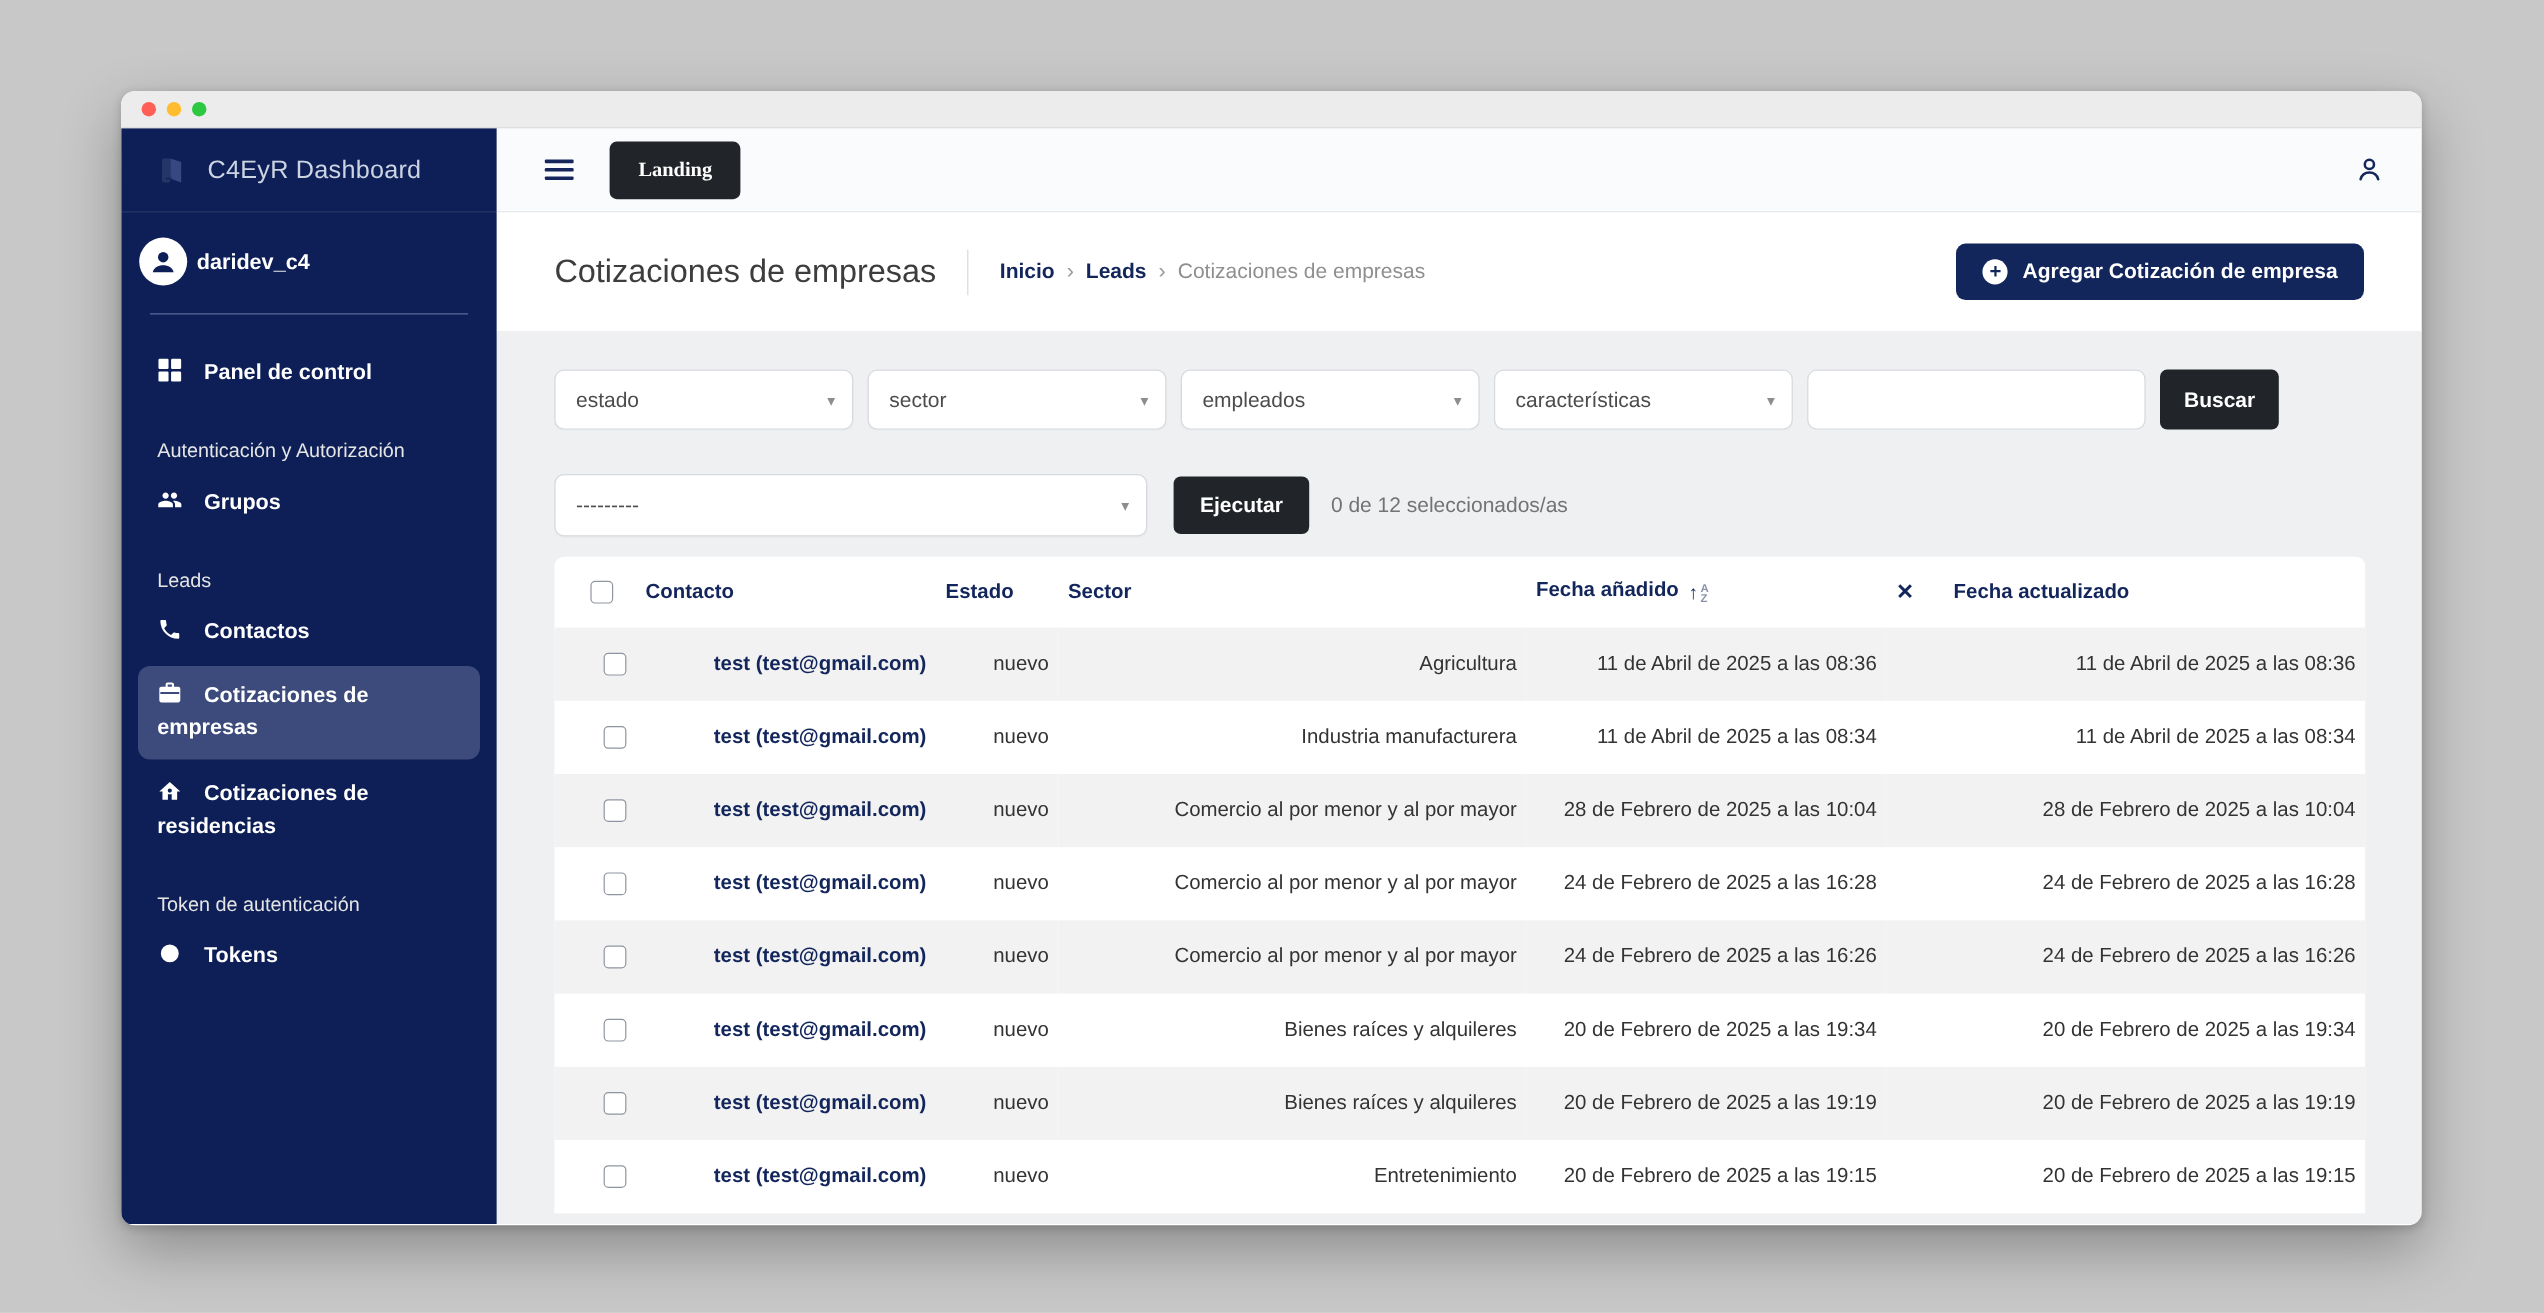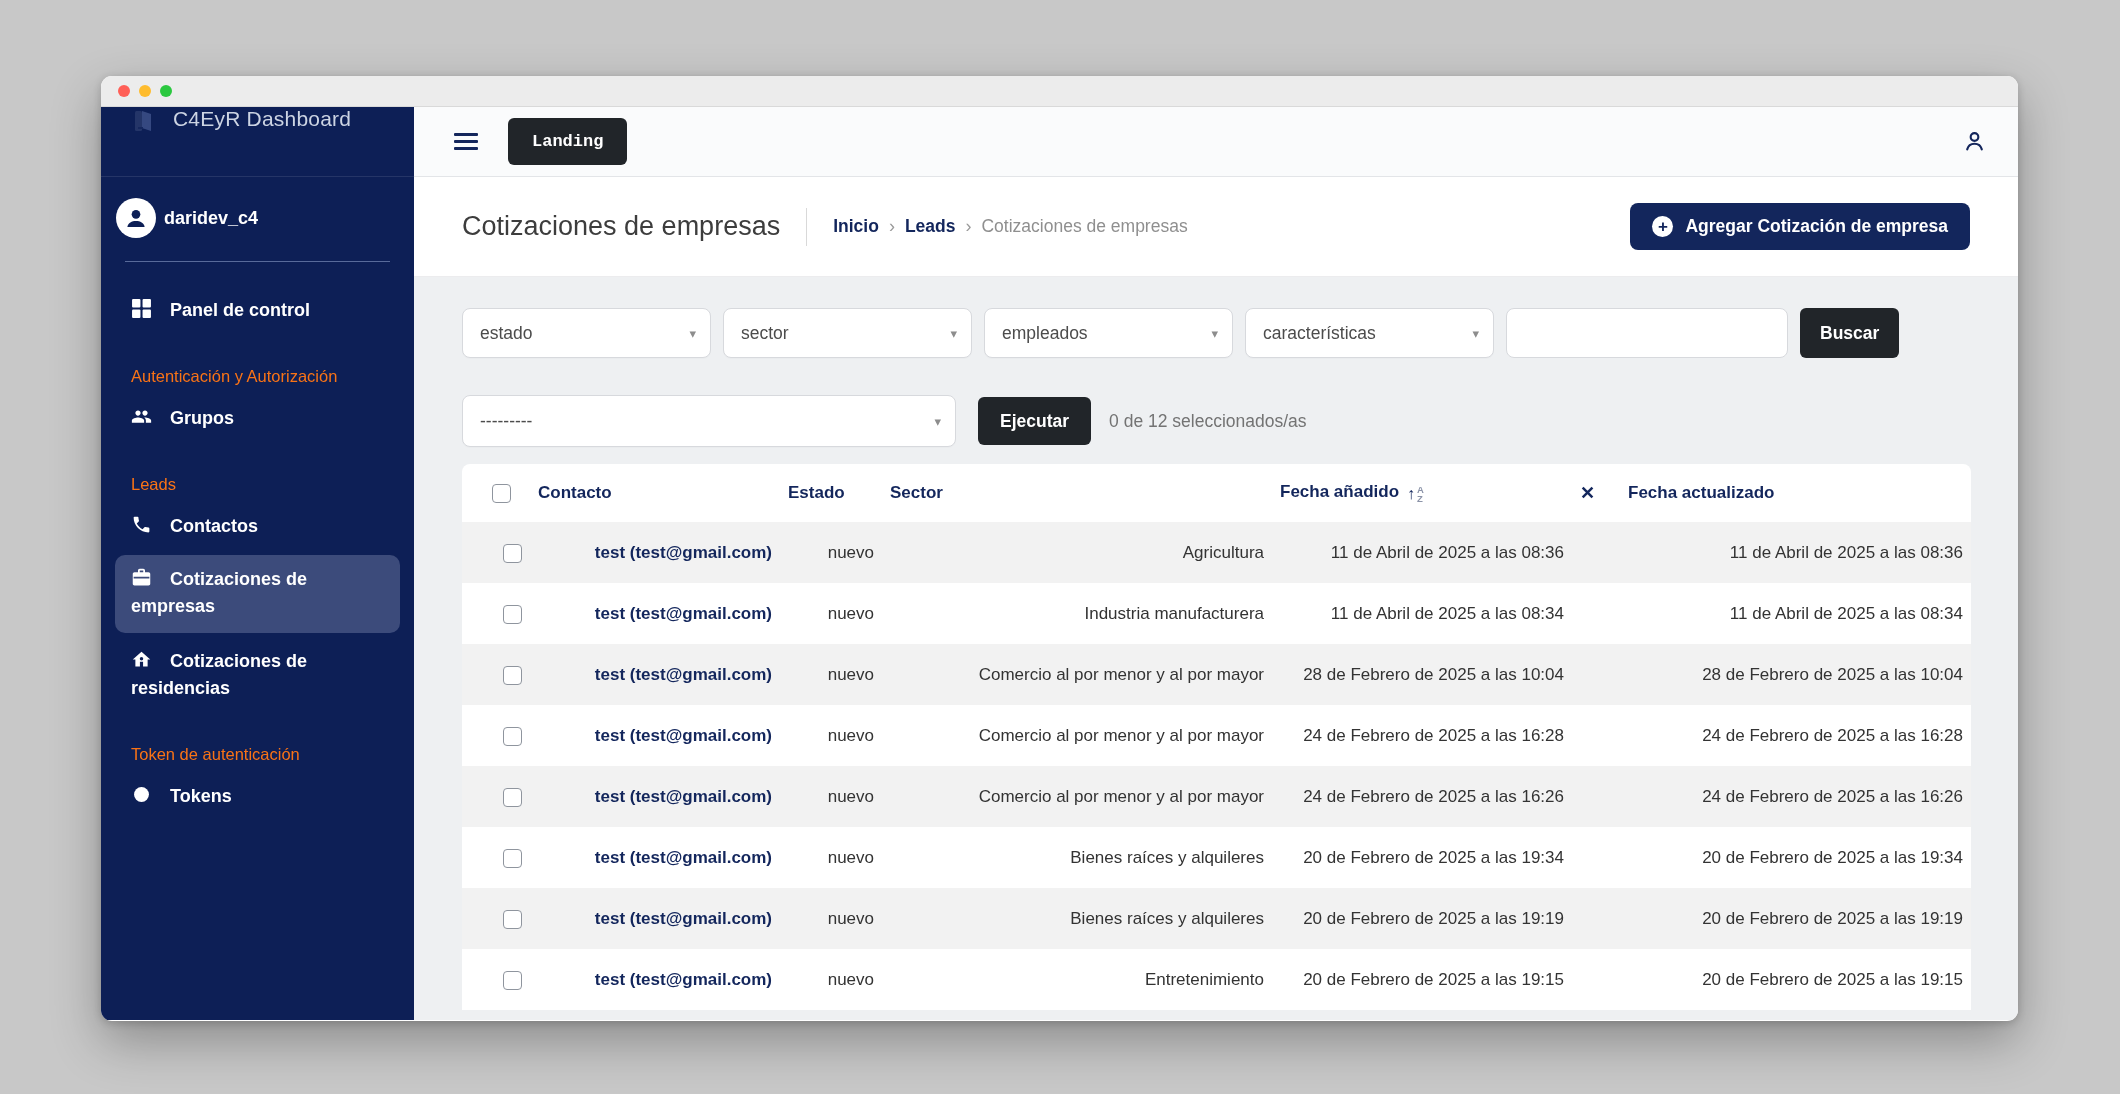--- a/index.html
+++ b/index.html
@@ -28,21 +28,21 @@
   .traffic.green { background:#2bc840; }
 
   .winbody { display:flex; height:913px; }
 
   
   .sidebar {
     width:313px; min-width:313px; background:#0d1f56; color:#fff;
     display:flex; flex-direction:column; overflow:hidden;
   }
   .brand {
-    height:70px; display:flex; gap:15px;
+    height:70px; display:flex; align-items:center; gap:15px;
     padding:0 24px 0 29px; border-bottom:1px solid rgba(255,255,255,.10);
   }
   .brand .logo { width:28px; height:28px; opacity:.9; flex:none; }
   .brand .brand-name { color:#ccd4e3; font-size:21px; letter-spacing:.2px; }
 
   .userblock { display:flex; align-items:center; gap:8px; padding:21px 24px 23px 15px; }
   .avatar {
     width:40px; height:40px; border-radius:50%; background:#ffffff;
     display:flex; align-items:center; justify-content:center; flex:none;
   }
@@ -59,36 +59,36 @@
   .nav-item .nicon {
     display:inline-block; width:21px; height:21px; vertical-align:-3px;
     margin-right:18px; color:#fff;
   }
   .nav-item .nicon svg { width:21px; height:21px; fill:#ffffff; display:block; }
   .nav-item.active {
     background:#3c4b7b; border-radius:10px; margin:4px 14px; padding:11px 14px 13px 16px;
   }
   .nav-section {
     margin-top:24px; padding:8px 26px 8px 30px;
-    color:#f97316; font-size:16.5px; font-weight:normal;
+    color:#e5e5e5; font-size:16.5px; font-weight:normal;
   }
 
   
   .main { flex:1; display:flex; flex-direction:column; background:#eef0f2; overflow:hidden; }
 
   .topbar {
     height:70px; min-height:70px; background:#fafbfc; border-bottom:1px solid #e3e5e8;
     display:flex; align-items:center; padding:0 30px 0 40px;
   }
   .hamburger { width:24px; display:flex; flex-direction:column; gap:4px; cursor:pointer; margin-right:30px; }
   .hamburger i { display:block; height:3px; background:#14265c; border-radius:1px; }
   .landing-btn {
     background:#212529; color:#fff; font-weight:bold; font-size:17px;
     border:none; border-radius:6px; padding:14px 24px; cursor:pointer;
-    font-family:Liberation Mono, monospace;
+    font-family:Liberation Serif, serif;
   }
   .topbar .spacer { flex:1; }
   .profile-icon { width:27px; height:27px; cursor:pointer; }
 
   .page-head {
     background:#ffffff; height:100px; min-height:100px;
     display:flex; align-items:center; padding:0 48px; border-bottom:1px solid #ececee;
   }
   .page-title { font-size:27px; color:#3d3d3d; font-weight:normal; }
   .vrule { width:1px; height:38px; background:#d9d9d9; margin:0 26px; }

